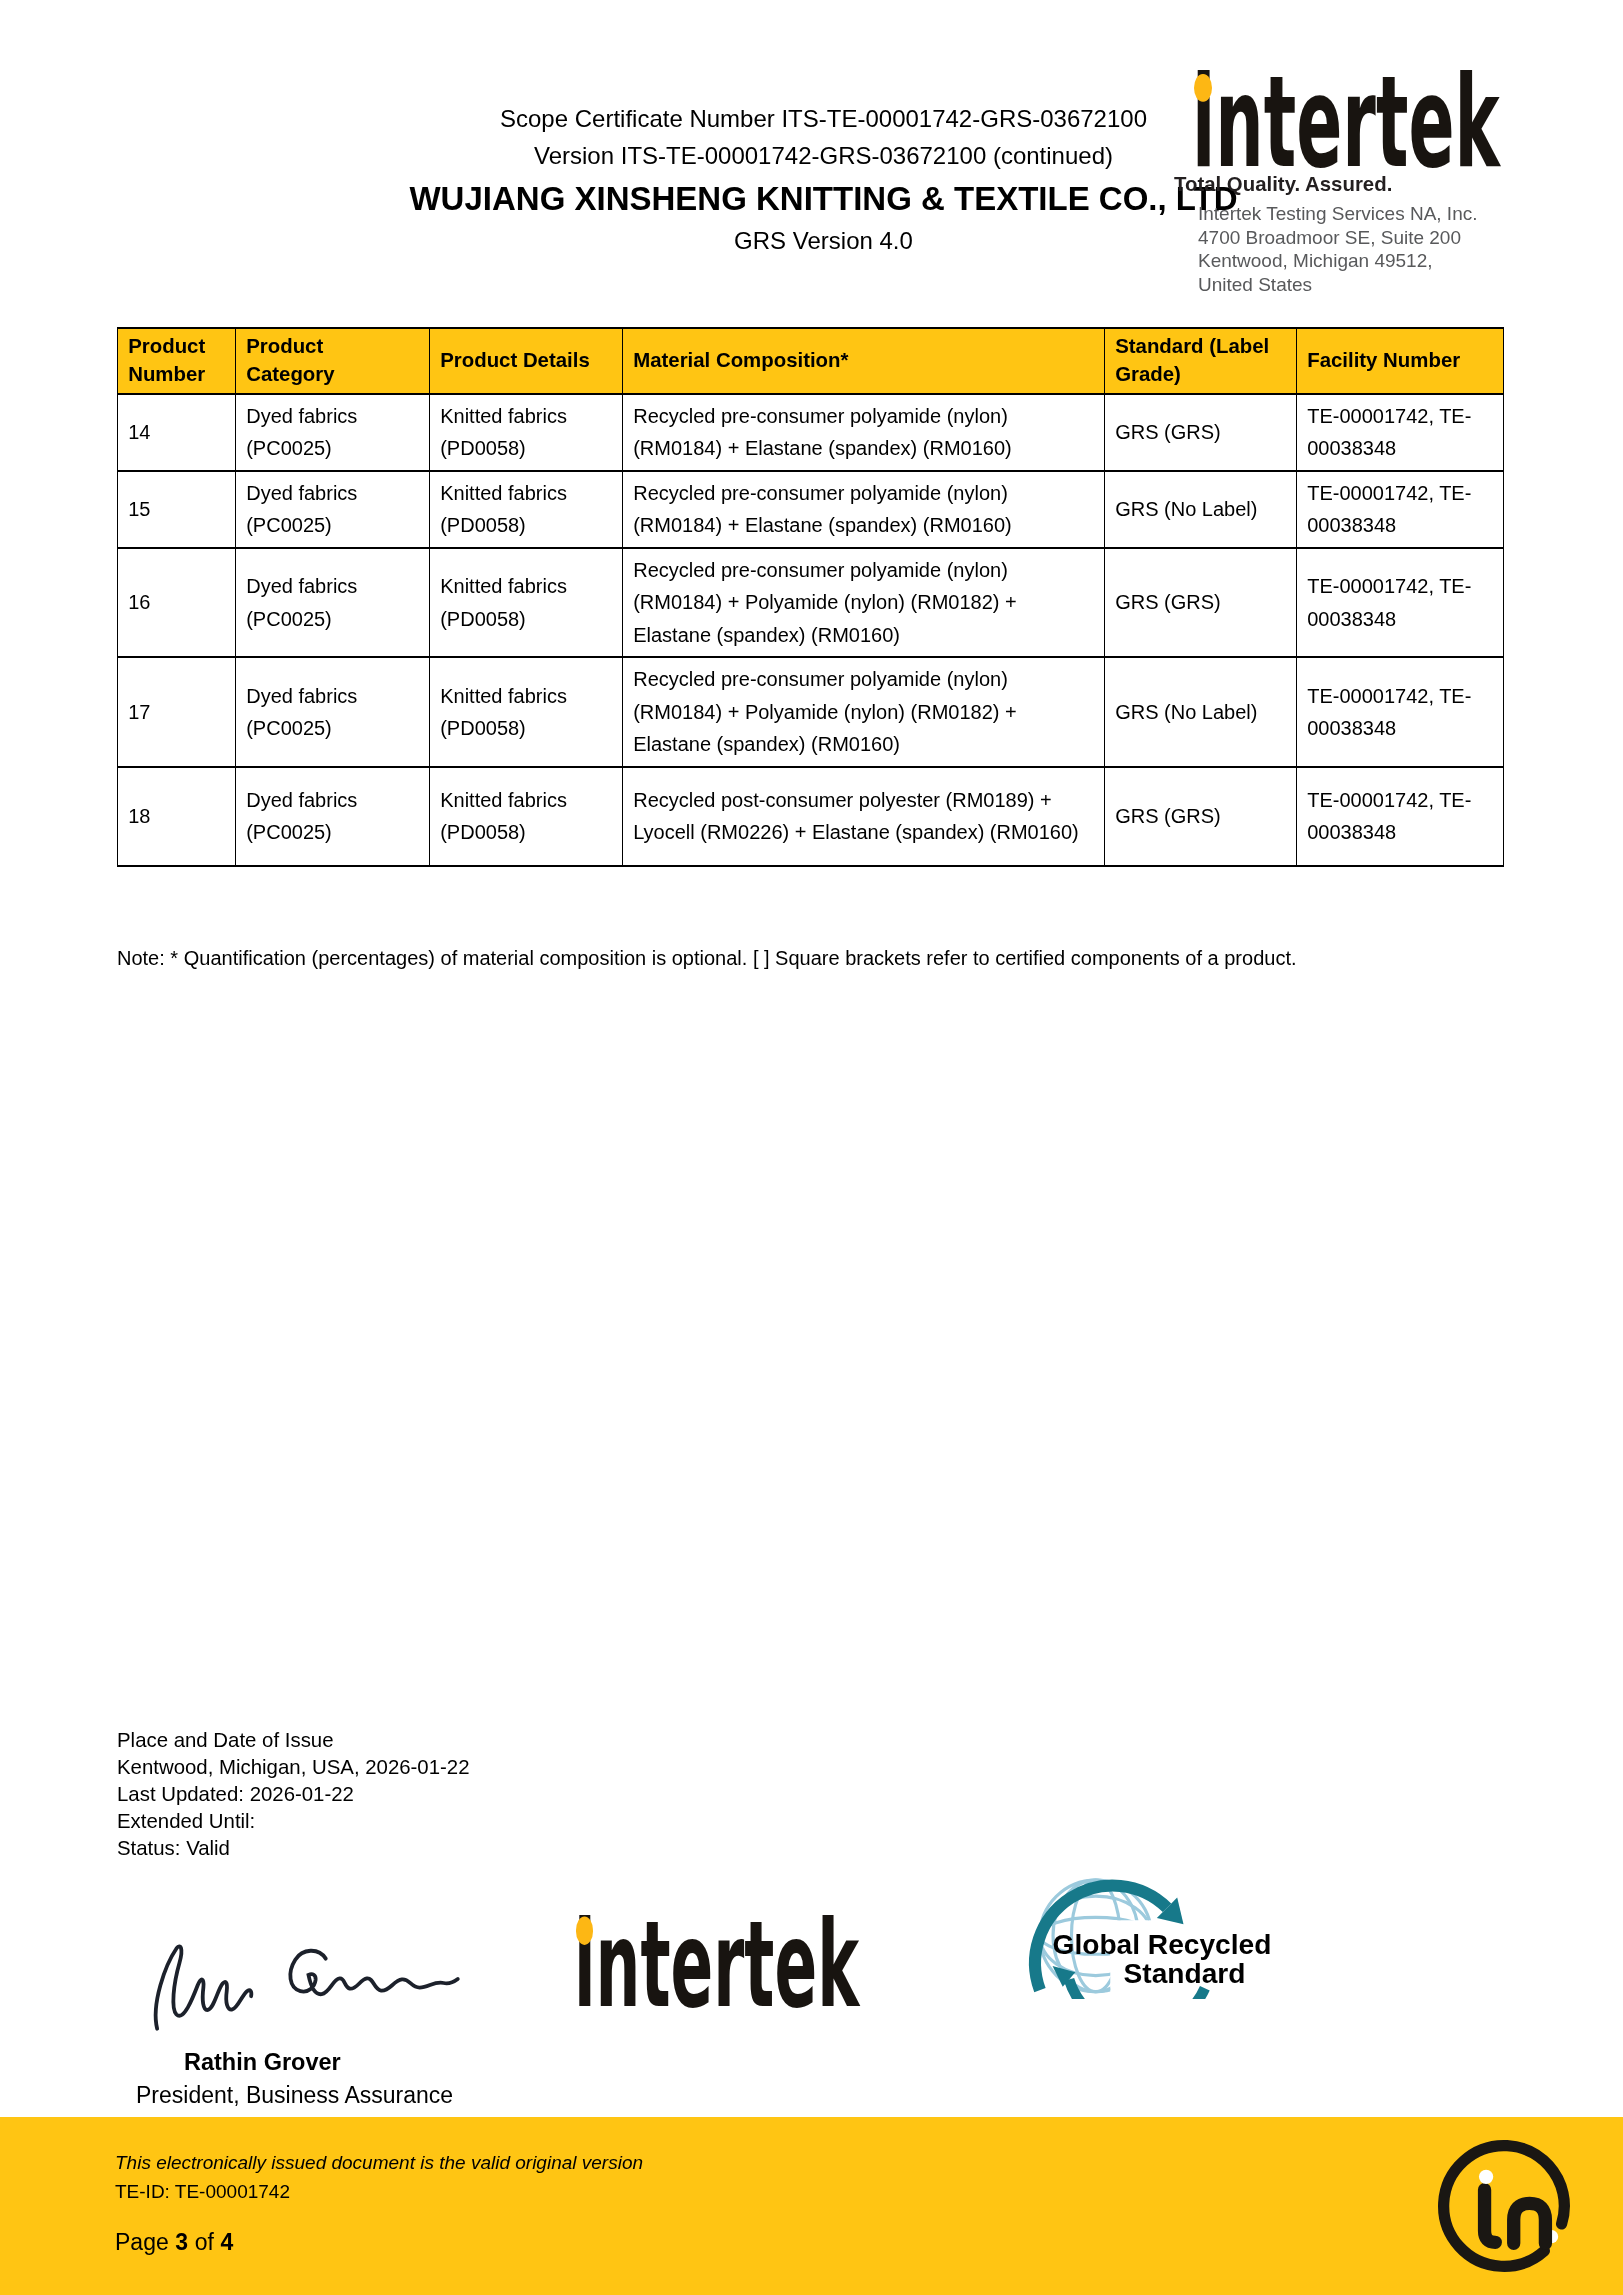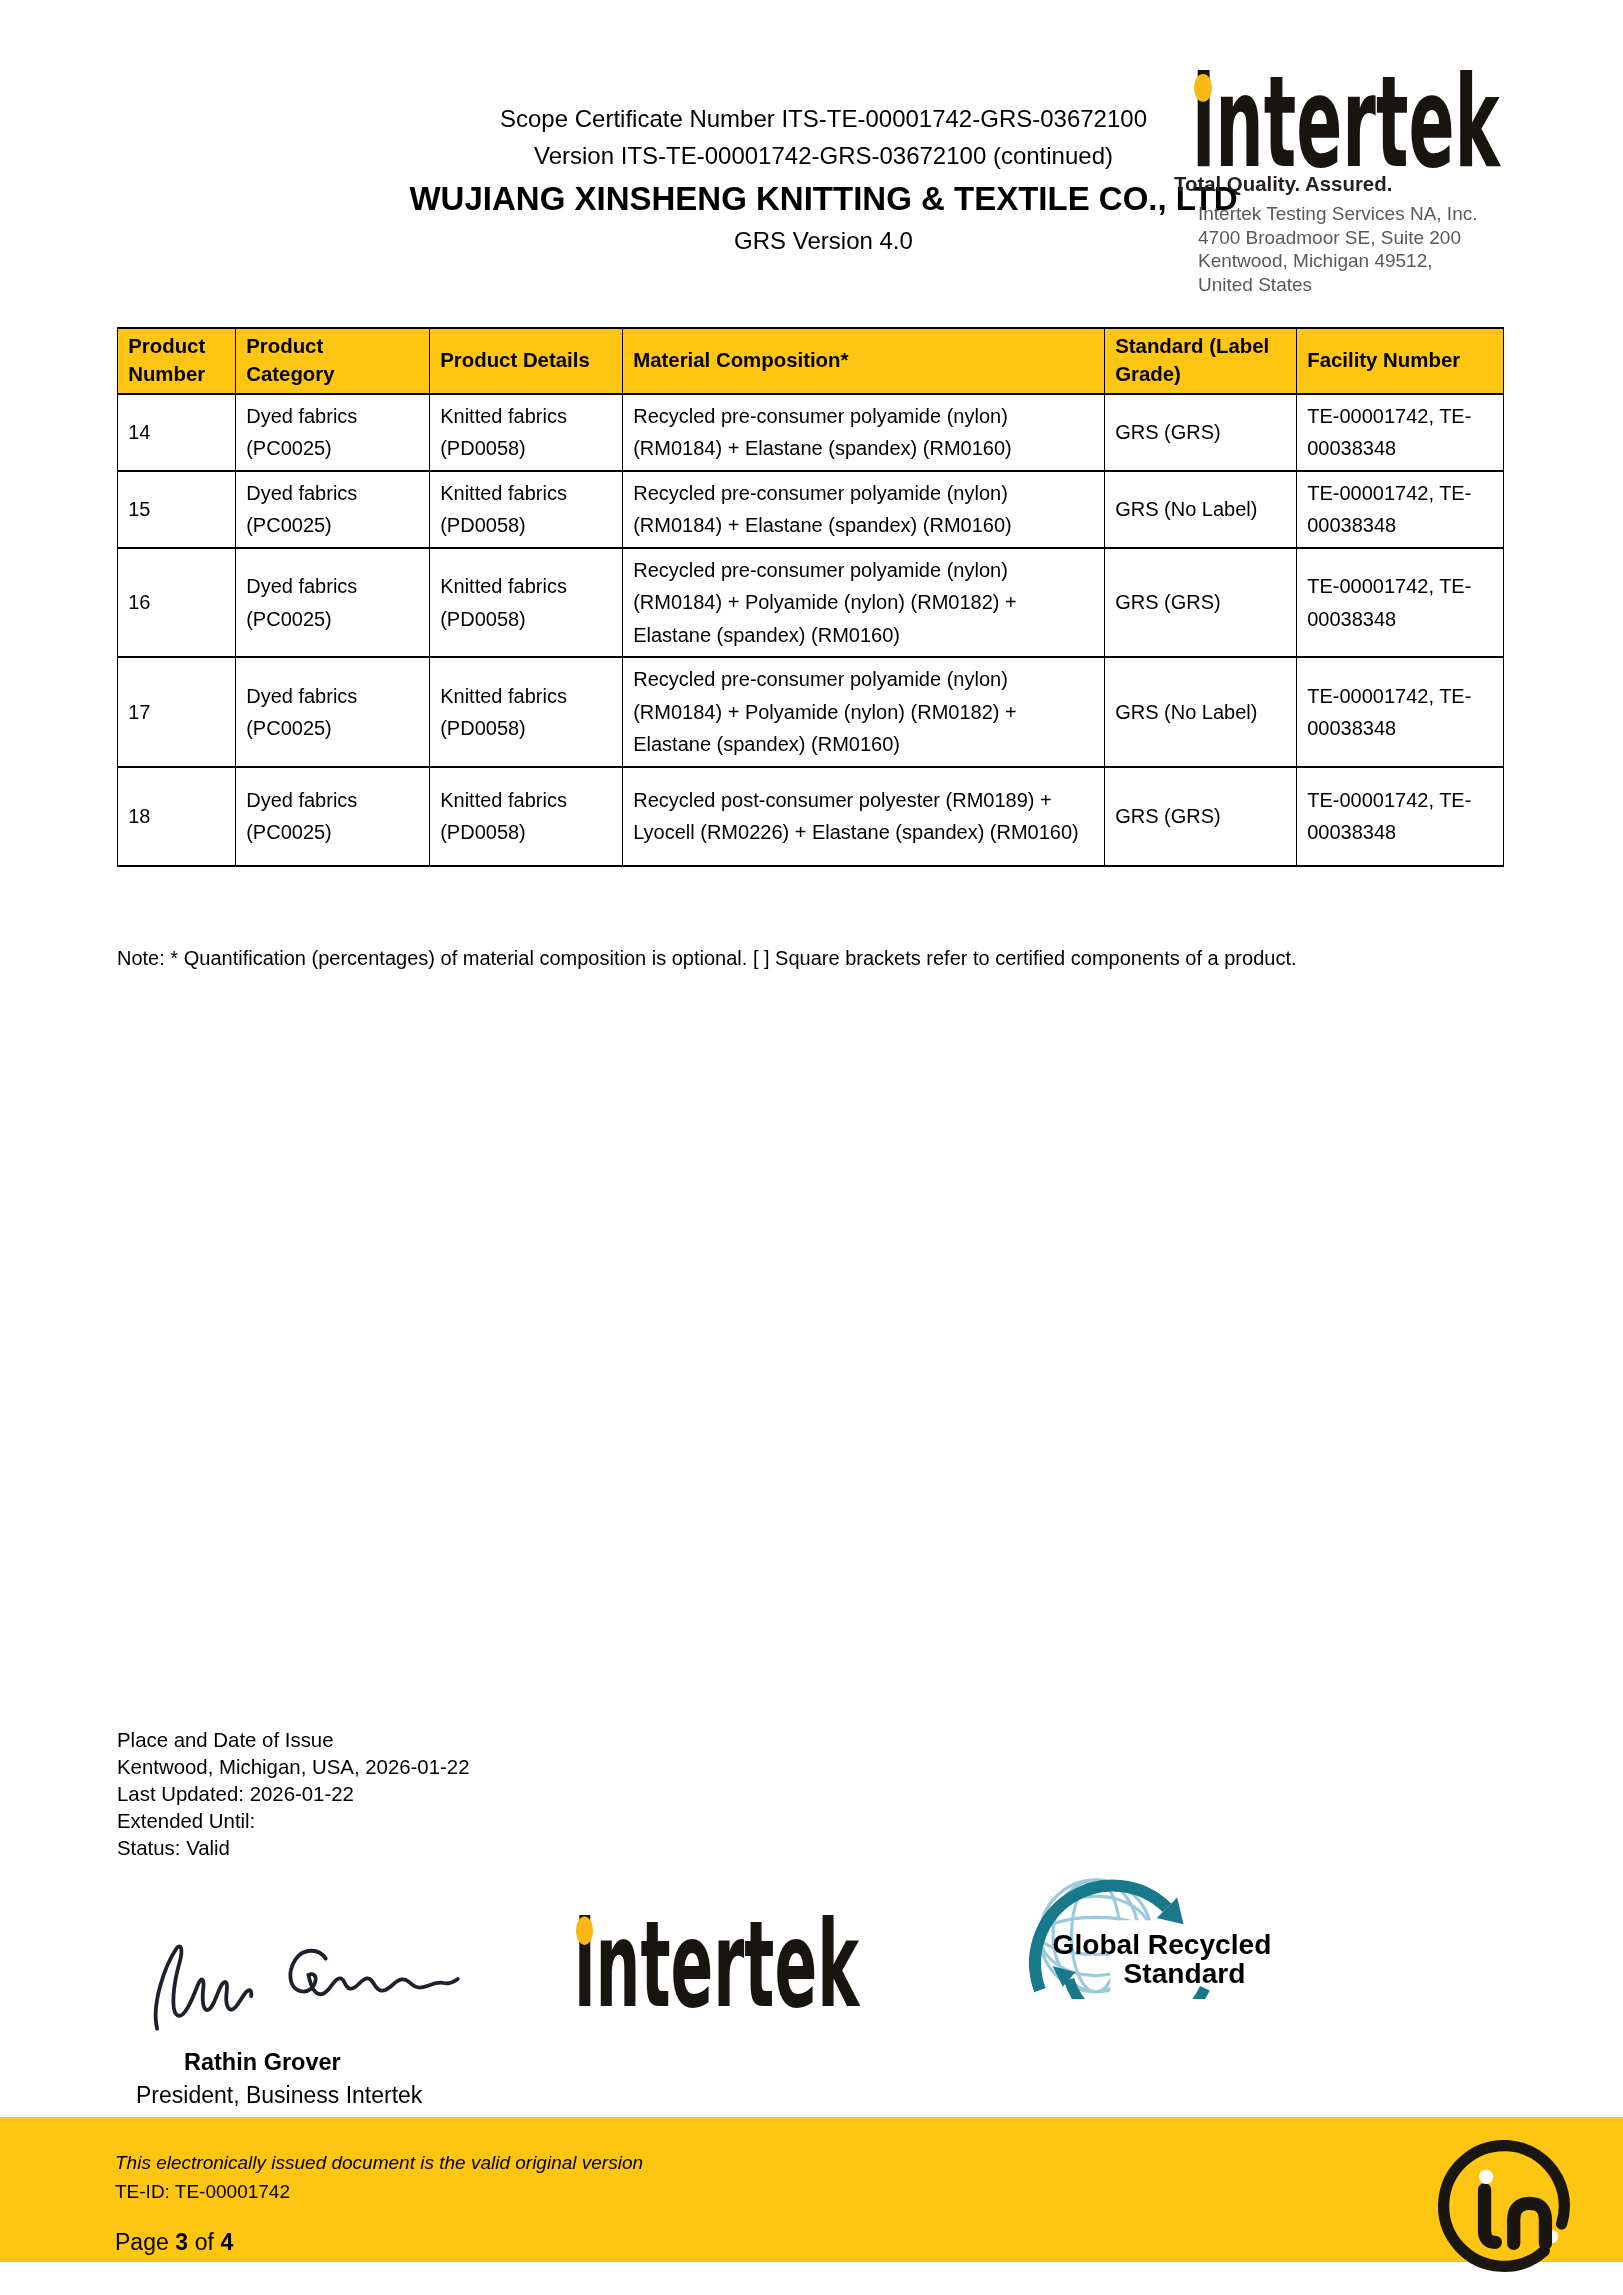--- a/index.html
+++ b/index.html
@@ -64,21 +64,21 @@
 
   
   .signature-svg { position:absolute; left:147px; top:1928px; }
   .sig-name  { position:absolute; left:136px; top:2049px; font-size:23.5px; font-weight:bold;margin-left:48px; }
   .sig-title { position:absolute; left:136px; top:2082px; font-size:23px; }
 
   .grs-svg { position:absolute; left:1006px; top:1863px; }
 
   
   .footer {
-    position:absolute; left:0; top:2117px; width:1623px; height:145px; background:#FFC513;
+    position:absolute; left:0; top:2117px; width:1623px; height:179px; background:#FFC513;
   }
   .footer .valid-note { position:absolute; left:115px; top:35px;  font-size:19px; font-style:italic; }
   .footer .te-id      { position:absolute; left:115px; top:64px; font-size:19px; }
   .footer .page-line  { position:absolute; left:115px; top:112px; font-size:23px; }
   .footer .page-line span { margin-right:6.6px; }
   .footer .page-line span:last-child { margin-right:0; }
   .footer .page-line .pg-num { font-weight:bold; }
   .roundel-svg { position:absolute; left:1437px; top:22px; }
 </style>
 </head>
@@ -203,21 +203,21 @@
                C 390 97, 388 116, 399 119
                C 412 122, 420 101, 433 99
                C 446 97, 447 121, 461 123
                C 477 125, 486 103, 502 101
                C 517 99, 520 117, 537 117
                C 554 117, 566 104, 584 108
                C 596 111, 604 106, 612 100"></path>
     </g>
   </svg>
   <div class="sig-name">Rathin Grover</div>
-  <div class="sig-title">President, Business Intertek</div>
+  <div class="sig-title">President, Business Assurance</div>
 
   <div class="itk-logo itk-mid">
     <span>intertek</span>
     <span class="itk-dot"></span>
   </div>
 
   <svg class="grs-svg" width="291" height="136" viewBox="0 0 600 280">
     <defs>
       <clipPath id="globeClip">
           <path d="M0,0 H340 V118 H215 V280 H0 Z"></path>

